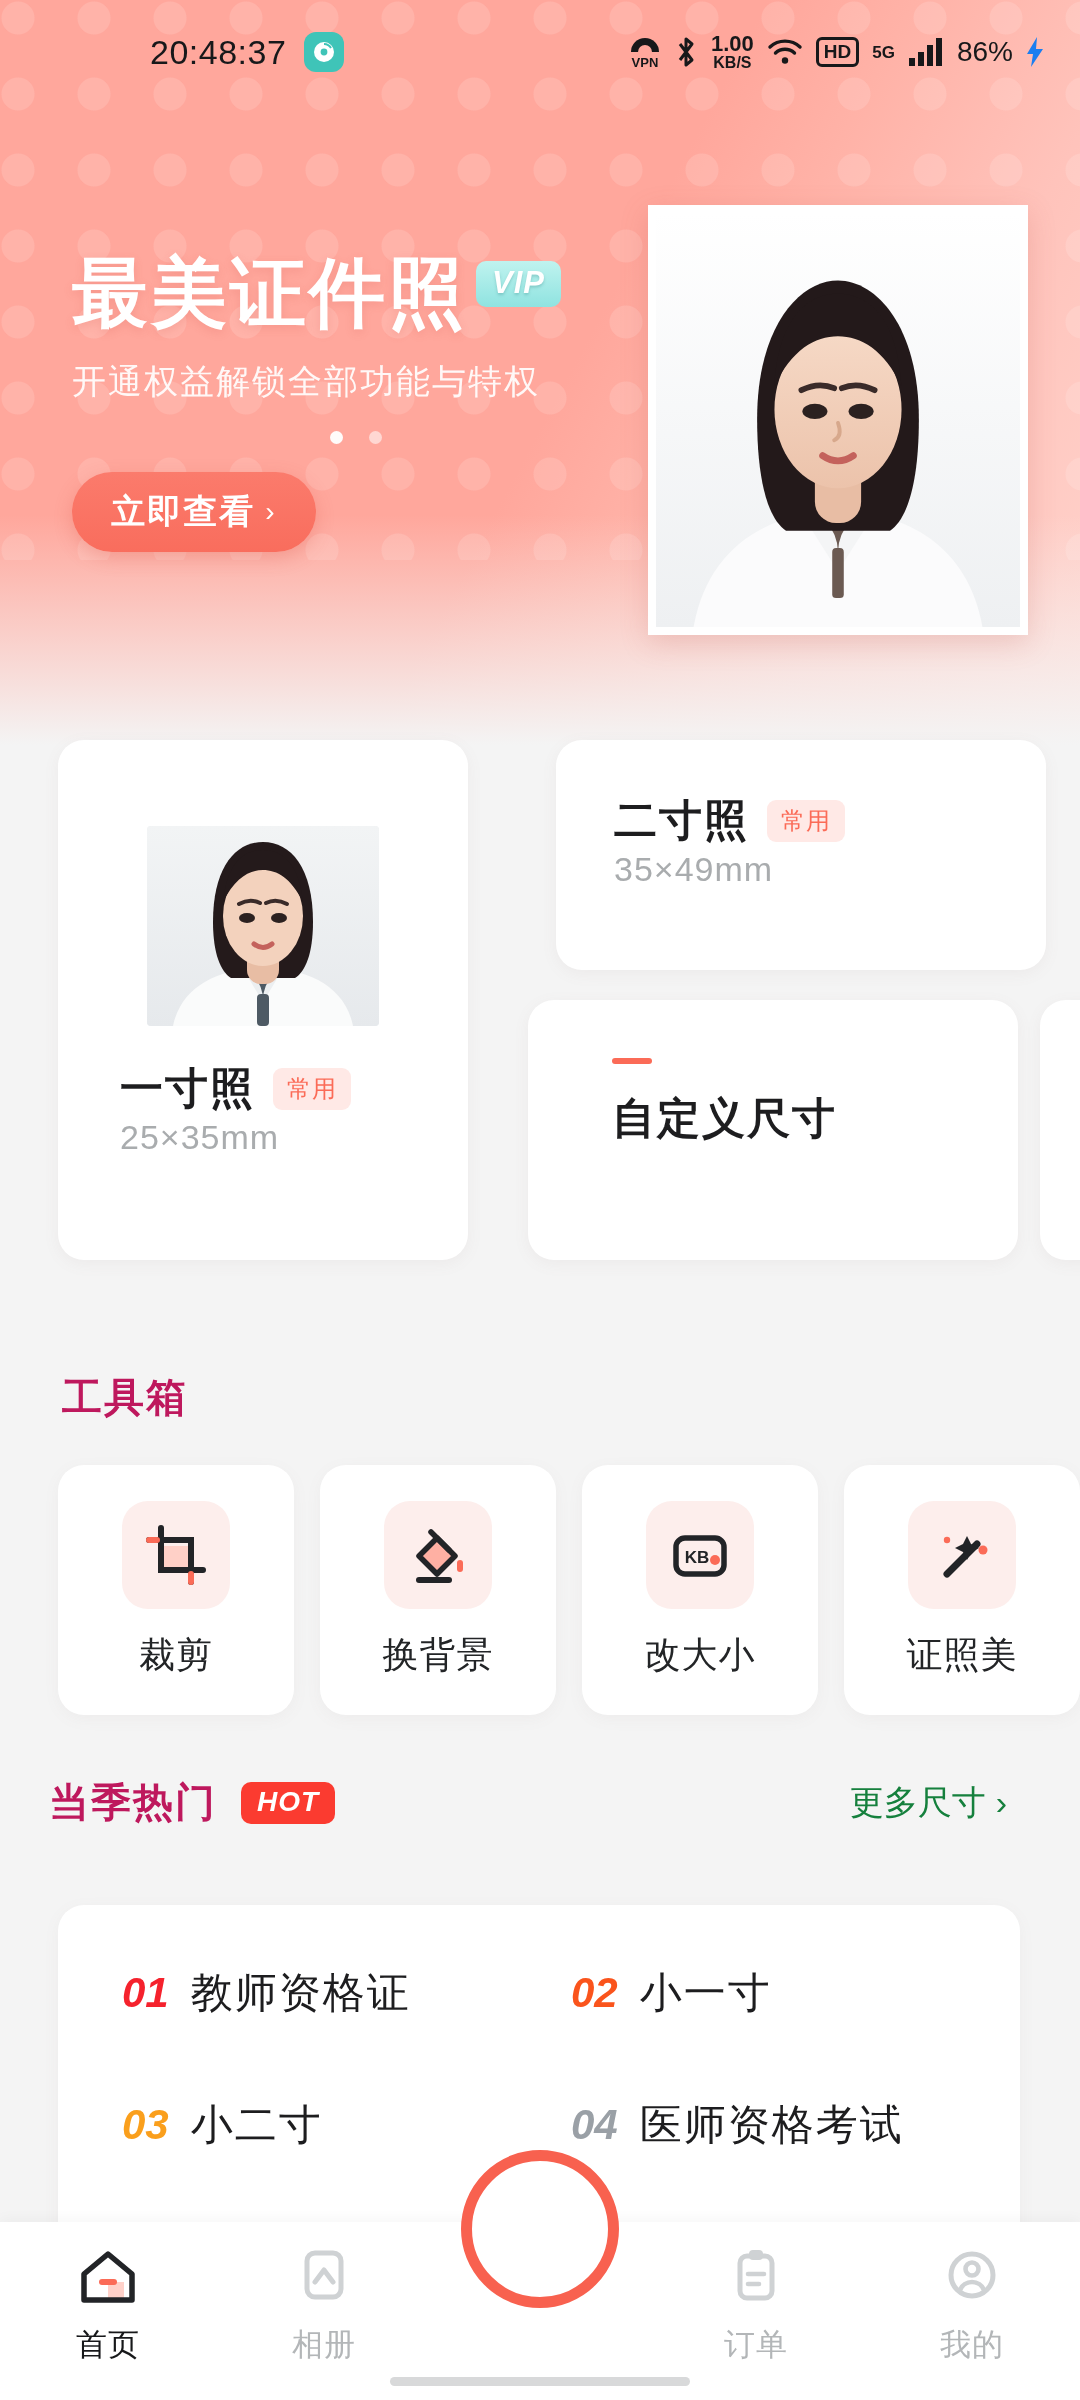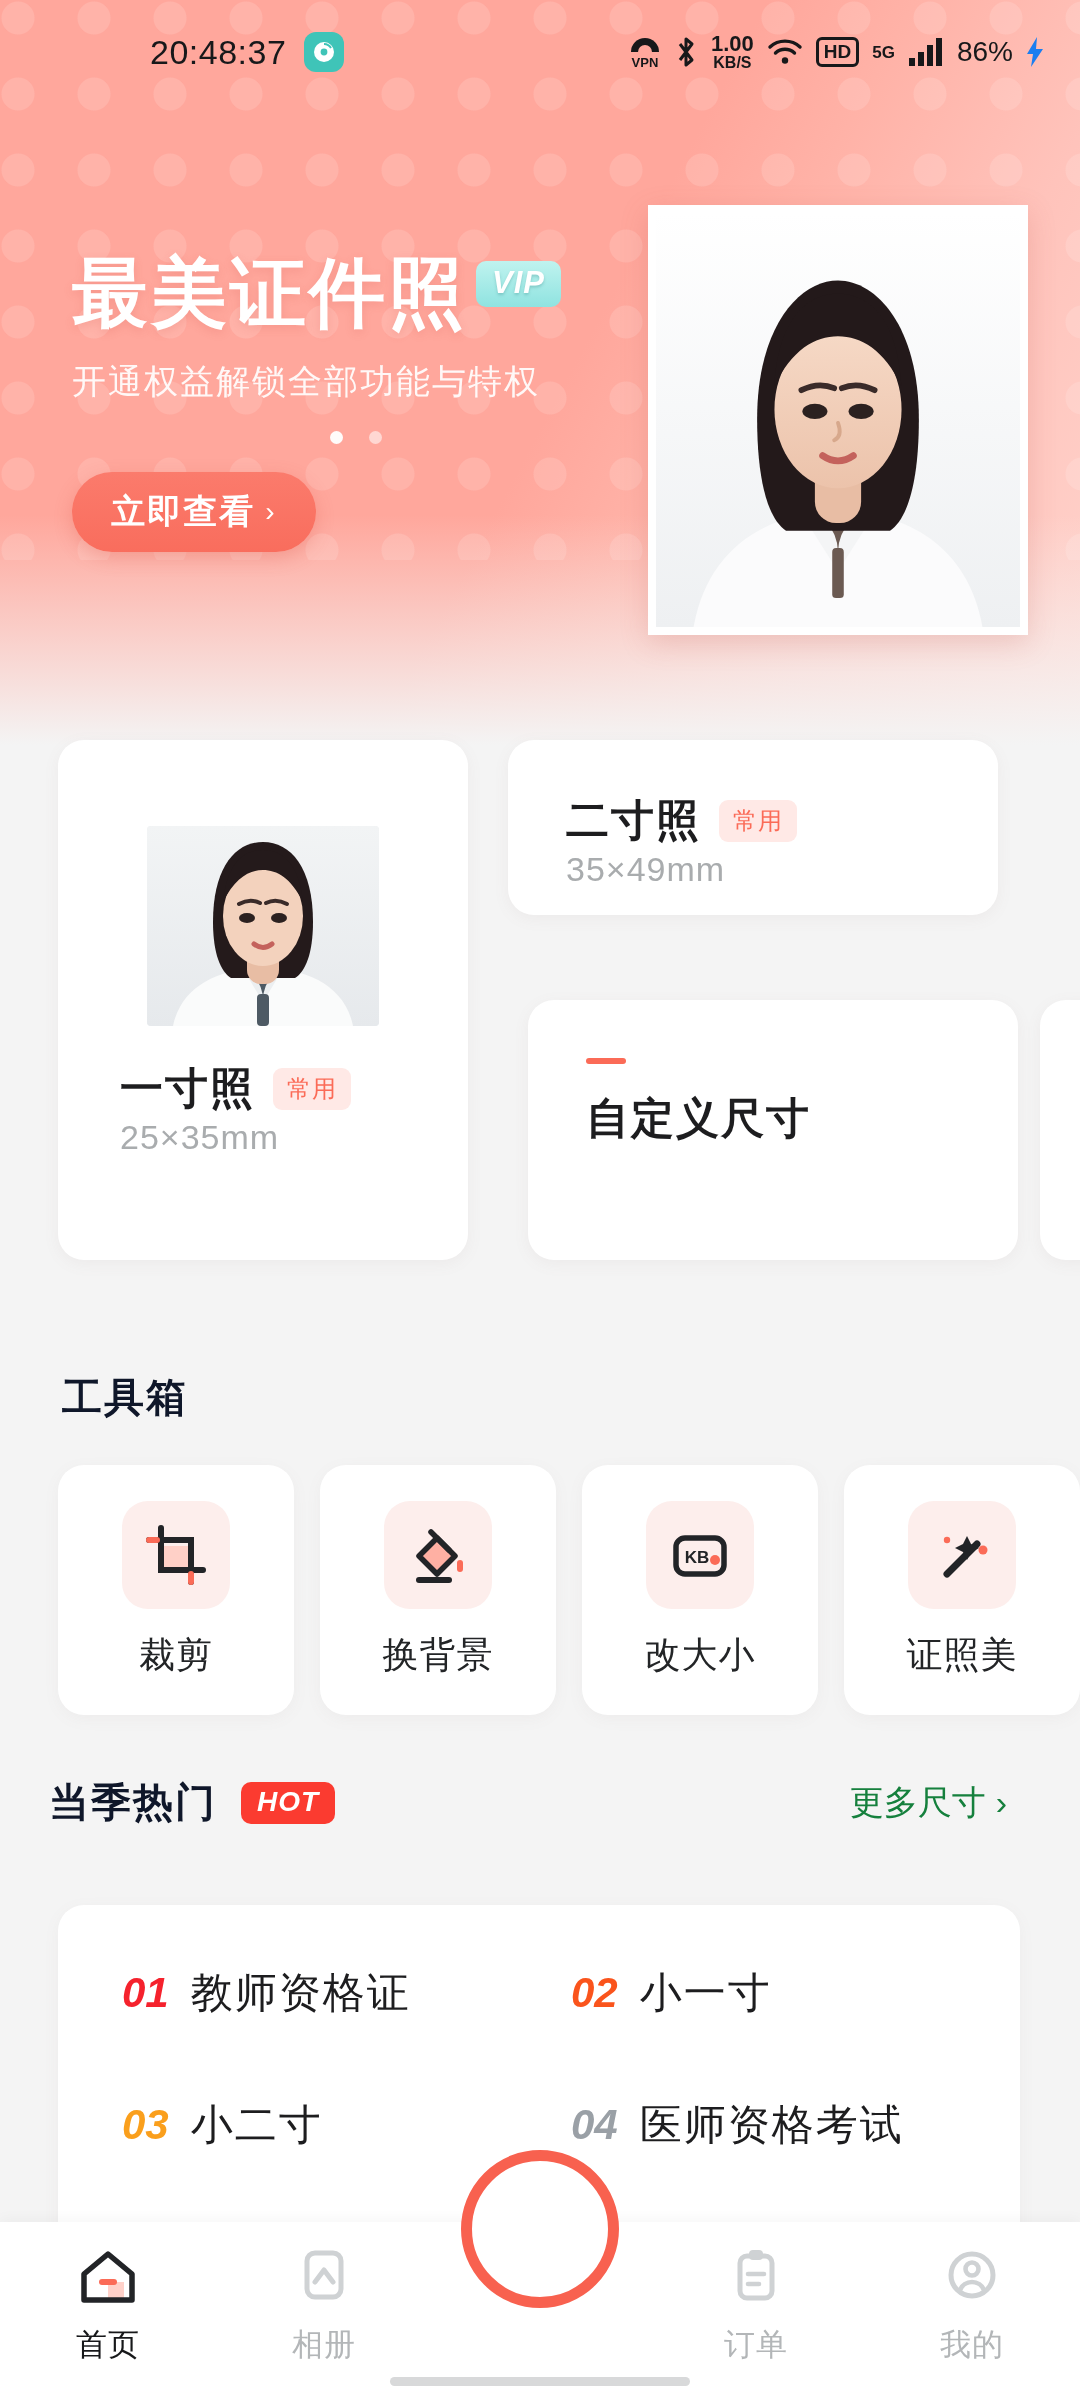--- a/index.html
+++ b/index.html
@@ -98,43 +98,43 @@
     background:linear-gradient(180deg,#ffffff 0%,#f6f6f6 100%);
   }
 
   
   .size-area { position:absolute; left:0; top:735px; width:1080px; height:540px; z-index:5; }
   .card {
     background:#fff; border-radius:26px; position:absolute;
     box-shadow:0 4px 16px rgba(140,120,118,.07);
   }
   .card-one { left:58px; top:5px; width:410px; height:520px; }
-  .card-two { left:508px; top:5px; width:490px; height:175px; }
+  .card-two { left:556px; top:5px; width:490px; height:230px; }
   .card-custom { left:528px; top:265px; width:490px; height:260px; }
   .card-peek { left:1040px; top:265px; width:160px; height:260px; }
 
   .onephoto {
     width:232px; height:200px; margin:86px auto 0; position:relative; overflow:hidden;
     border-radius:4px; background:#eceff1;
   }
   .card-title-row { display:flex; align-items:center; gap:18px; }
   .card-title { font-size:43px; font-weight:700; color:#1d1d1f; letter-spacing:2px; }
   .tag-common {
     background:#ffe9e6; color:#fb6b57; font-size:24px; font-weight:500;
     padding:5px 14px; border-radius:9px; letter-spacing:1px;
   }
   .card-sub { font-size:34px; color:#a9acae; letter-spacing:1px; }
   .one-text { margin-top:34px; padding-left:62px; }
   .two-text { padding:52px 0 0 58px; }
-  .custom-text { padding:58px 0 0 58px; }
+  .custom-text { padding:58px 0 0 84px; }
   .custom-dash { width:40px; height:6px; border-radius:3px; background:#fb6b57; }
   .custom-title { font-size:43px; font-weight:700; color:#1d1d1f; letter-spacing:2px; margin-top:26px; }
 
   
-  .section-title { font-size:40px; font-weight:700; color:#0f172a; letter-spacing:2px; }
+  .section-title { font-size:40px; font-weight:700; color:#be185d; letter-spacing:2px; }
   .toolbox-head { position:absolute; left:62px; top:1370px; z-index:5; }
   .tools { position:absolute; left:58px; top:1465px; display:flex; gap:26px; z-index:5; }
   .tool {
     width:236px; height:250px; background:#fff; border-radius:26px;
     display:flex; flex-direction:column; align-items:center; justify-content:center; gap:22px;
     box-shadow:0 4px 16px rgba(140,120,118,.06); flex:0 0 auto;
   }
   .tool-ico {
     width:108px; height:108px; border-radius:26px; background:#fdeeec;
     display:flex; align-items:center; justify-content:center;

